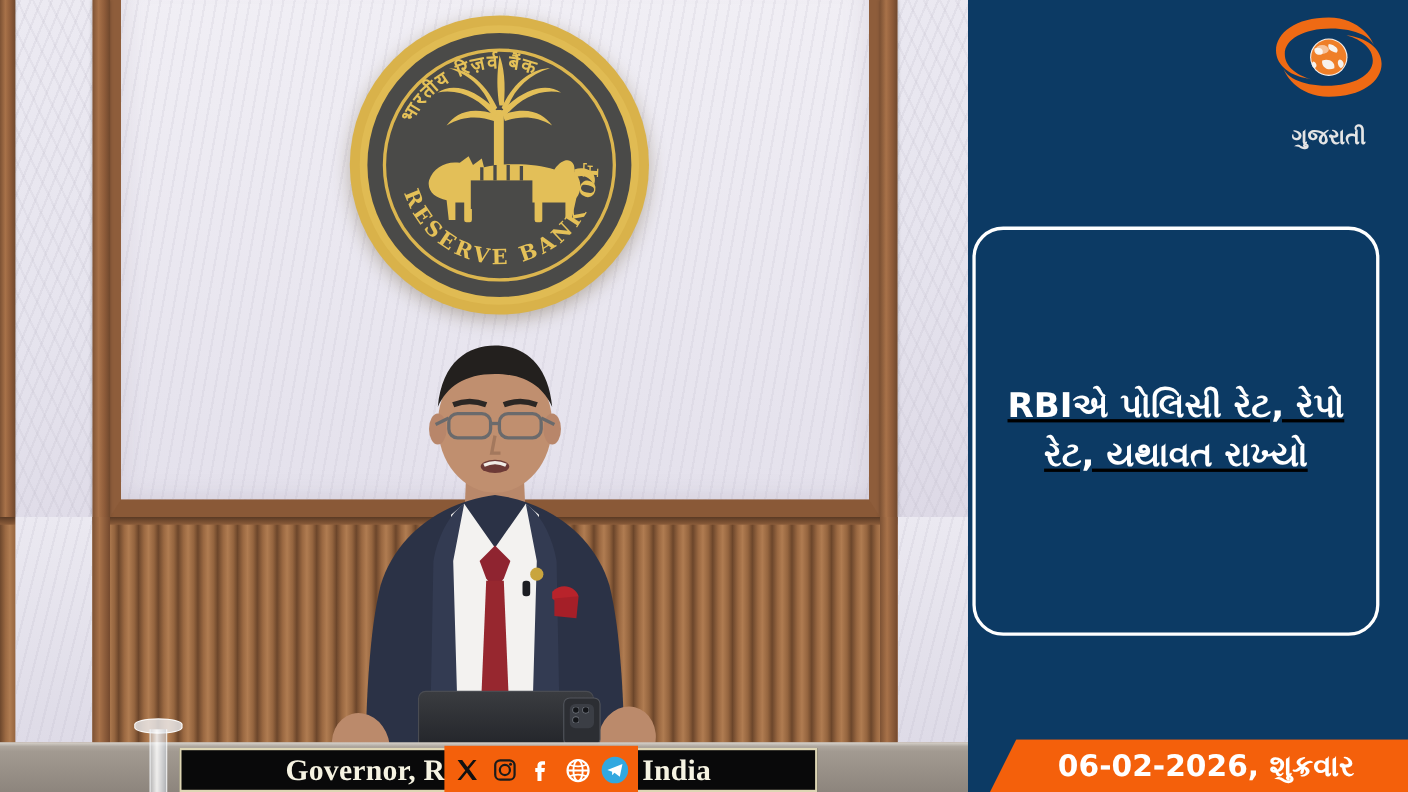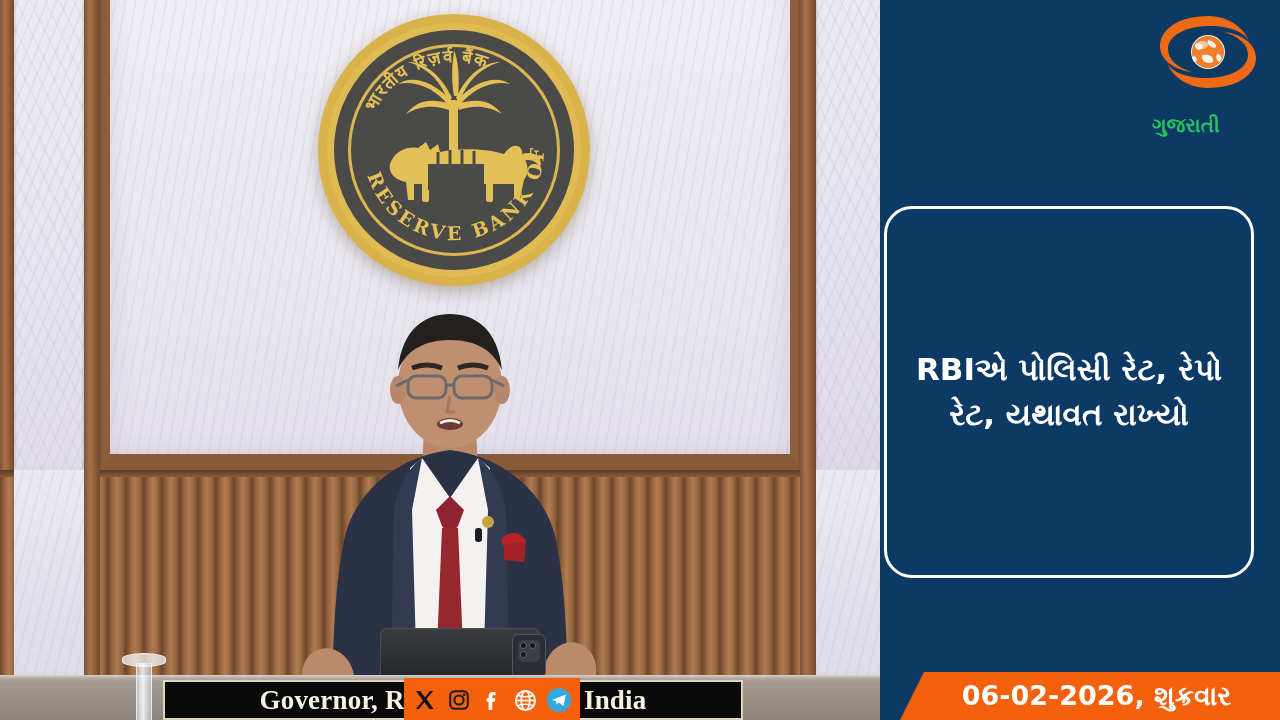--- a/index.html
+++ b/index.html
@@ -171,33 +171,34 @@
 
   
   #logo { position:absolute; left:1152px; top:12px; width:112px; height:132px; }
   #logo .mark { position:absolute; left:6px; top:0; width:100px; height:80px; }
   #logo .wordmark {
     position:absolute; left:0; top:78px; width:112px; text-align:center;
     font-weight:800; font-size:23px; color:#f0691b; letter-spacing:.5px;
     font-family:"DejaVu Sans", sans-serif;
   }
   #logo .sub {
-    position:absolute; left:0; top:102px; width:112px; text-align:left;
-    font-weight:700; font-size:20px; color:#22c55e;
-    font-family:Liberation Serif, serif;
+    position:absolute; left:0; top:102px; width:112px; text-align:center;
+    font-weight:700; font-size:20px; color:#e5e5e5;
+    font-family:Liberation Mono, monospace;
   }
 
   
   #headline-box {
     position:absolute; left:884px; top:206px; width:370px; height:372px;
     border:3px solid #ffffff;
     border-radius:28px;
     background:#0c3a64;
     display:flex; align-items:center; justify-content:center;
     padding:10px 18px;
+    text-decoration:underline;
   }
   #headline-box .hl {
     font-family:"DejaVu Sans", sans-serif;
     font-weight:700;
     font-size:31px;
     line-height:1.46;
     color:#ffffff;
     text-align:center;
   }
 

